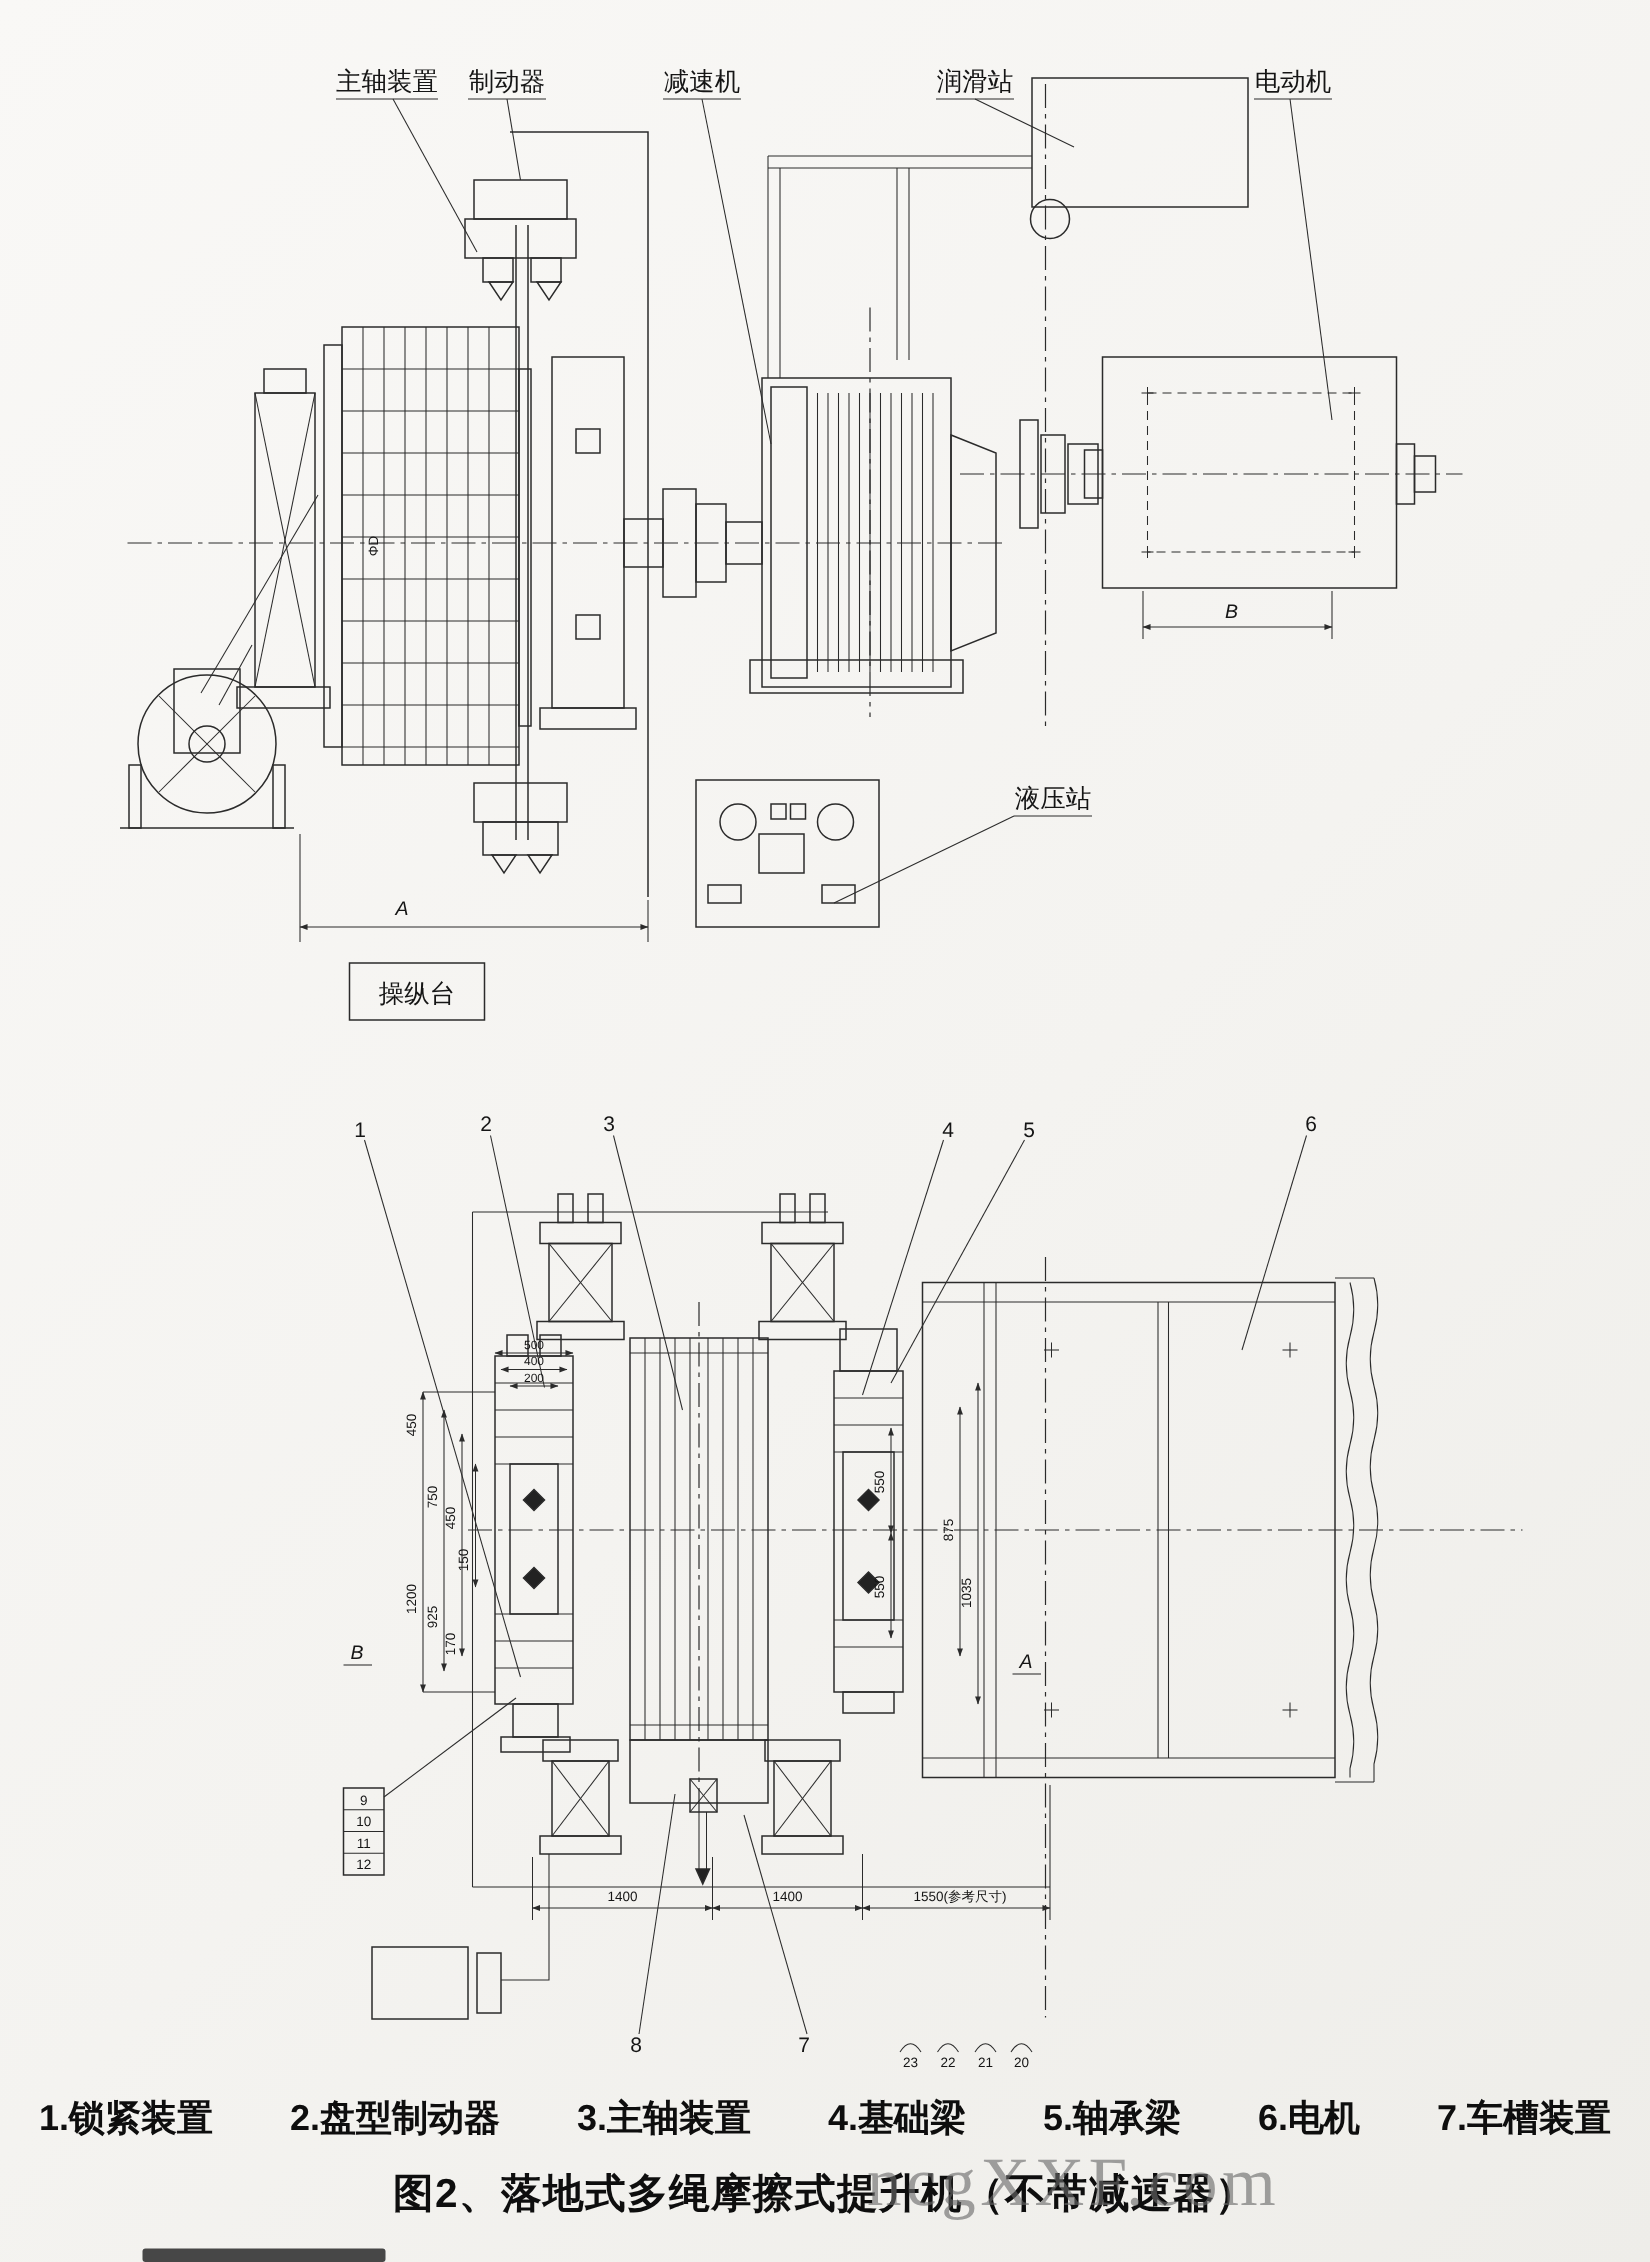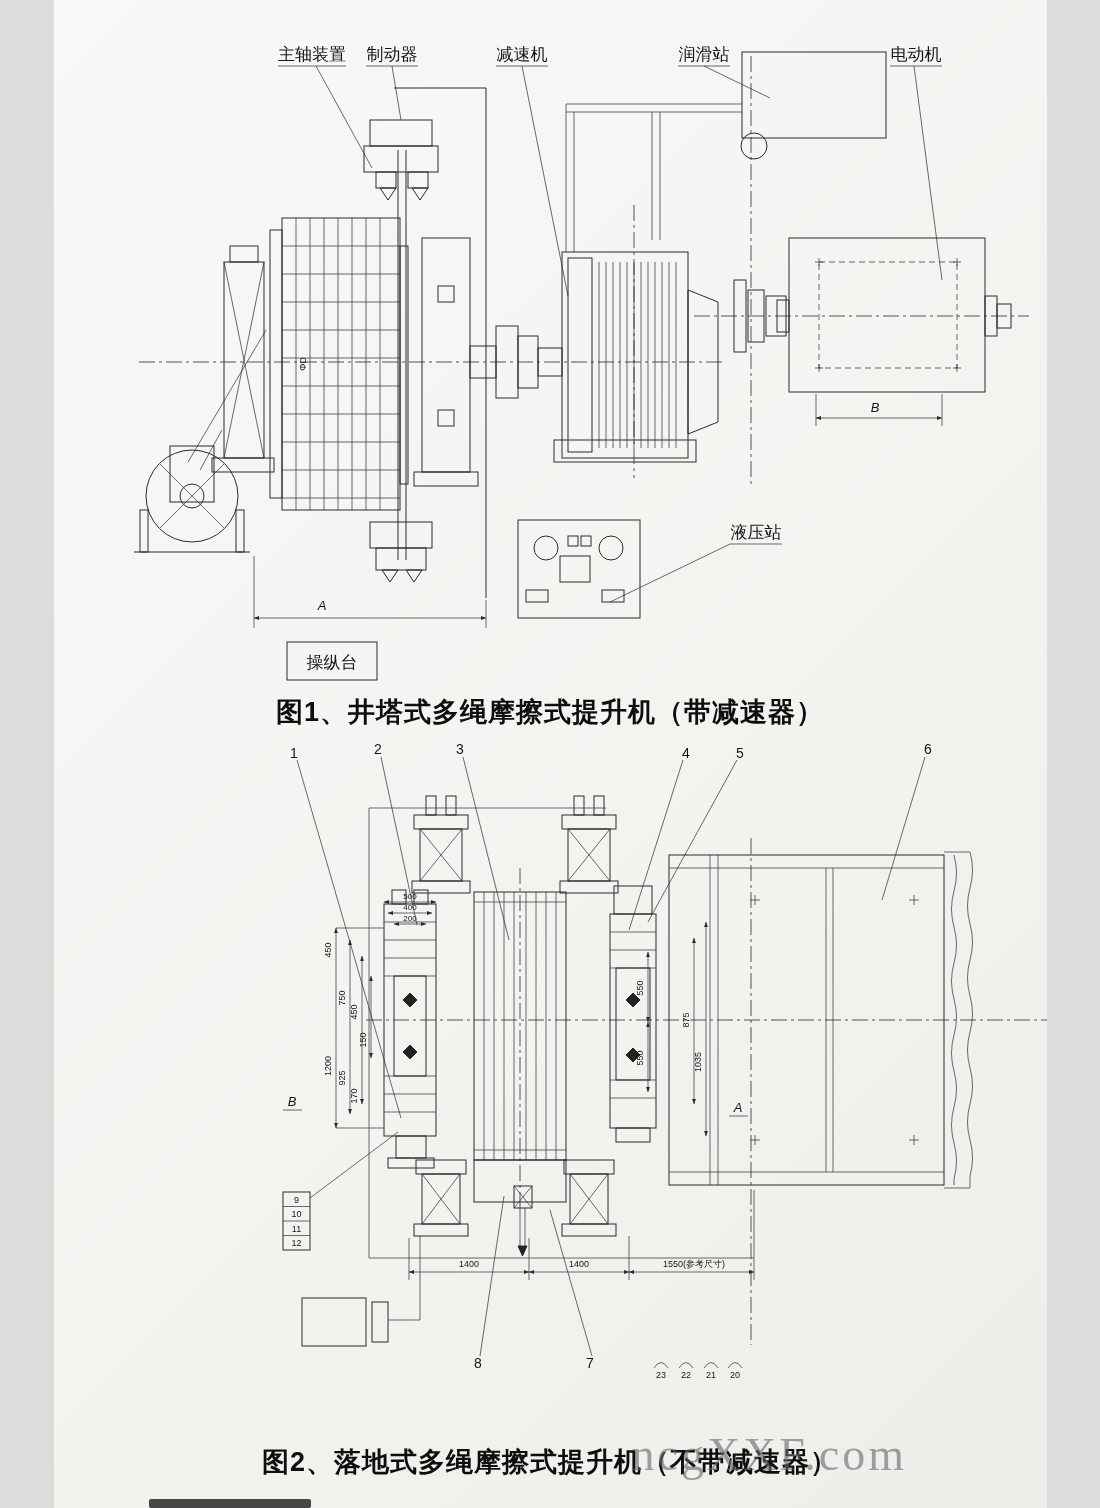--- a/index.html
+++ b/index.html
@@ -1,18 +1,18 @@
 <!DOCTYPE html>
 <html><head>
 <meta charset="utf-8">
 <style>
   * { margin:0; padding:0; box-sizing:border-box; }
   html,body { background:#dcdcdc; }
   .page {
-    position:relative; width:993px; height:1508px; margin:0 auto;
+    position:relative; width:1100px; height:1508px; margin:0 auto;
     background:linear-gradient(135deg,#f9f8f6 0%,#f4f3f0 55%,#eeede9 100%);
     font-family:"Liberation Sans",sans-serif; color:#1b1b1b; overflow:hidden;
   }
   svg.fig { position:absolute; left:0; display:block; }
   #fig1 { top:0; }
   #fig2 { top:740px; }
   #fig1 text, #fig2 text { fill:#151515; stroke:none; font-family:"Liberation Sans",sans-serif; }
   .lbl { font-size:17px; }
   .dim { font-size:9px; }
   .dimxs { font-size:8px; }
@@ -257,21 +257,20 @@
     <text class="lbl" x="468" y="60" text-anchor="middle">减速机</text>
     <text class="lbl" x="650" y="60" text-anchor="middle">润滑站</text>
     <text class="lbl" x="862" y="60" text-anchor="middle">电动机</text>
     <text class="lbl" x="702" y="538" text-anchor="middle">液压站</text>
     <text class="lbl" x="278" y="668" text-anchor="middle">操纵台</text>
     <text class="letter" x="268" y="610" text-anchor="middle">A</text>
     <text class="letter" x="821" y="412" text-anchor="middle">B</text>
     <text class="dim" transform="rotate(-90 252 364)" x="252" y="364" text-anchor="middle">ΦD</text>
   </svg>
 
-  <div class="caption cap1">图1、井塔式多绳摩擦式提升机（带减速器）</div>
 
   <svg id="fig2" class="fig" width="1100" height="668" viewBox="0 740 1100 668">
     <defs>
       <marker id="ar2" viewBox="0 0 10 10" refX="9" refY="5" markerWidth="8" markerHeight="8" orient="auto-start-reverse">
         <path d="M0 1.5 L9.5 5 L0 8.5 z" fill="#2b2b2b"></path>
       </marker>
     </defs>
     <g stroke="#2b2b2b" fill="none" stroke-width="1">
 
       <g class="cl">
@@ -501,18 +500,27 @@
     <text class="dim" transform="rotate(-90 589 1058)" x="589" y="1058" text-anchor="middle">550</text>
     <text class="dim" transform="rotate(-90 635 1020)" x="635" y="1020" text-anchor="middle">875</text>
     <text class="dim" transform="rotate(-90 647 1062)" x="647" y="1062" text-anchor="middle">1035</text>
     <text class="dim" x="415" y="1267" text-anchor="middle">1400</text>
     <text class="dim" x="525" y="1267" text-anchor="middle">1400</text>
     <text class="dim" x="640" y="1267" text-anchor="middle">1550(参考尺寸)</text>
     <text class="letter" x="238" y="1106" text-anchor="middle">B</text>
     <text class="letter" x="684" y="1112" text-anchor="middle">A</text>
   </svg>
 
+  <div class="legend">
+    <span>1.锁紧装置</span>
+    <span>2.盘型制动器</span>
+    <span>3.主轴装置</span>
+    <span>4.基础梁</span>
+    <span>5.轴承梁</span>
+    <span>6.电机</span>
+    <span>7.车槽装置</span>
+  </div>
 
   <div class="caption cap2">图2、落地式多绳摩擦式提升机（不带减速器）</div>
   <div class="watermark">ncgXXF.com</div>
   <div class="scan-bar"></div>
 
 </div>
 
 </body></html>

